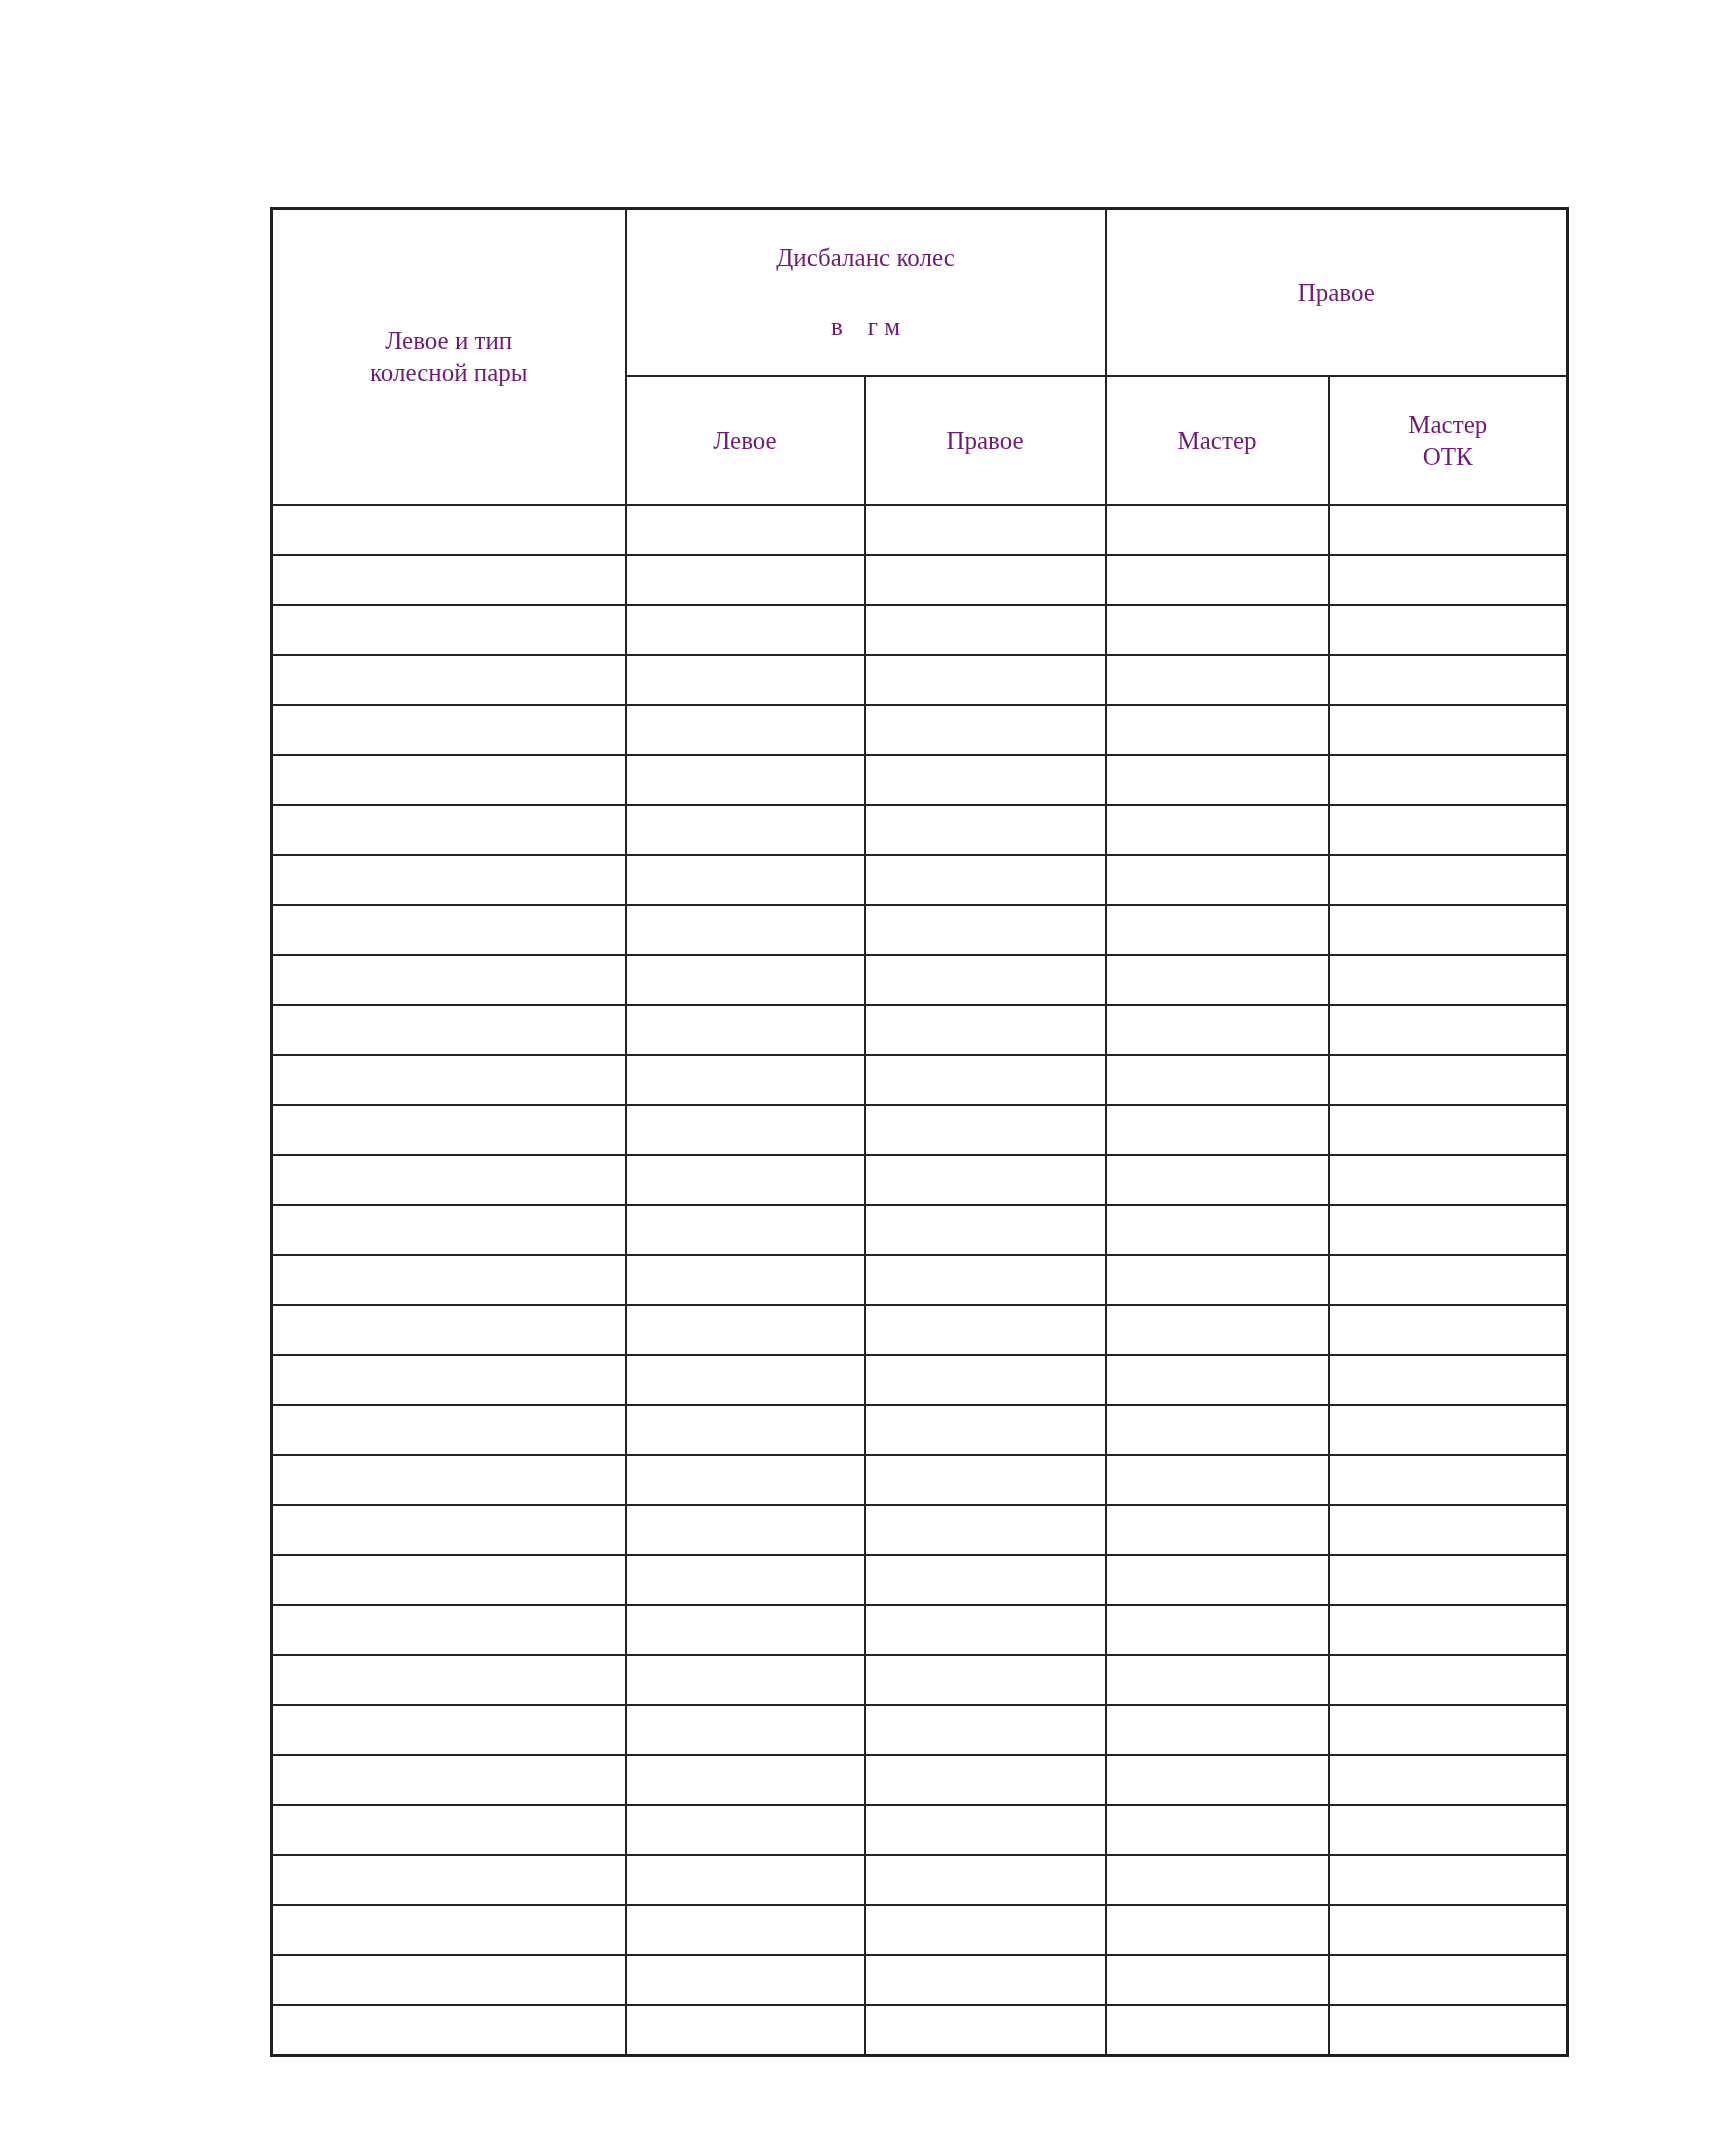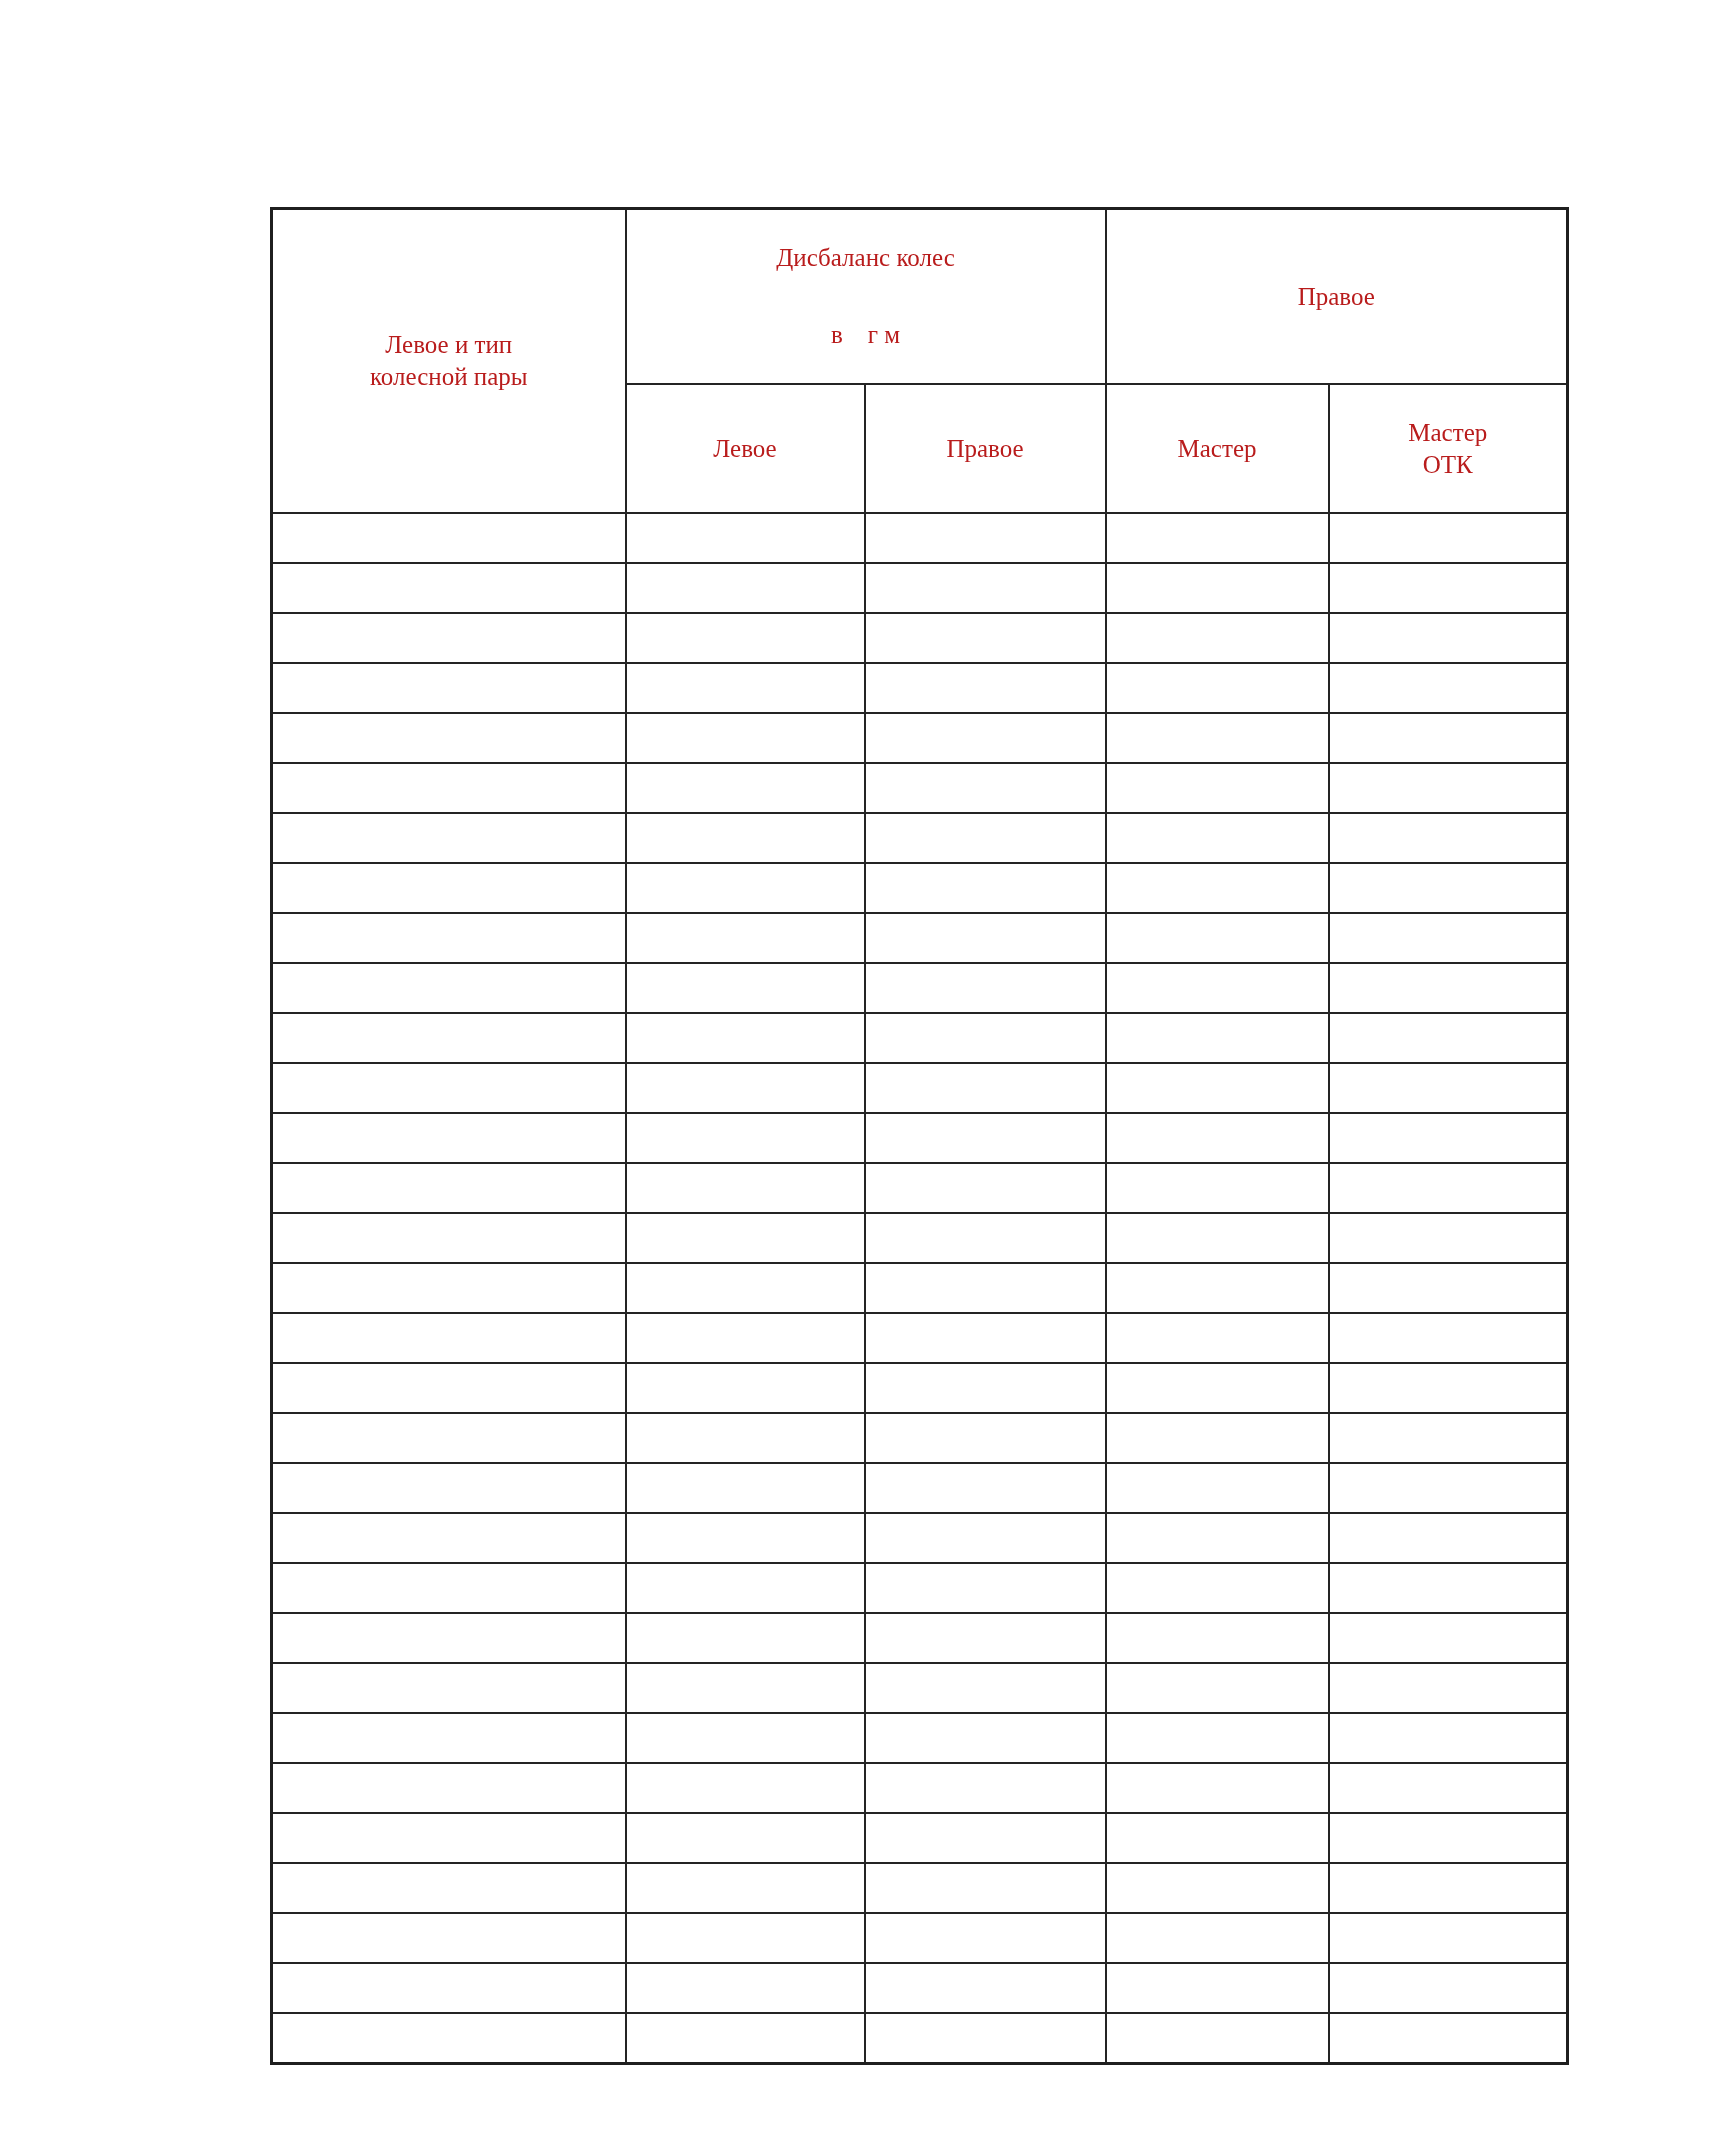--- a/index.html
+++ b/index.html
@@ -34,29 +34,29 @@
     border: 2.7px solid #242424;
     padding: 0;
     background: #ffffff;
   }
   thead th {
     font-weight: normal;
     font-size: 25px;
     line-height: 1.28;
     text-align: center;
     vertical-align: middle;
-    color: #b91c1c;
+    color: #701a75;
     white-space: pre-line;
   }
   th.h-row1 { height: 73px; }
   th.h-row2 { height: 127px; }
   th.h-span { height: 204px; }
   .group-head .unit-line {
     white-space: pre;
-    margin-top: 13px;
+    margin-top: 5px;
   }
   tbody td {
     height: 48px;
   }
 </style>
 </head>
 <body>
 
 <div class="page">
   <table class="form-table">

